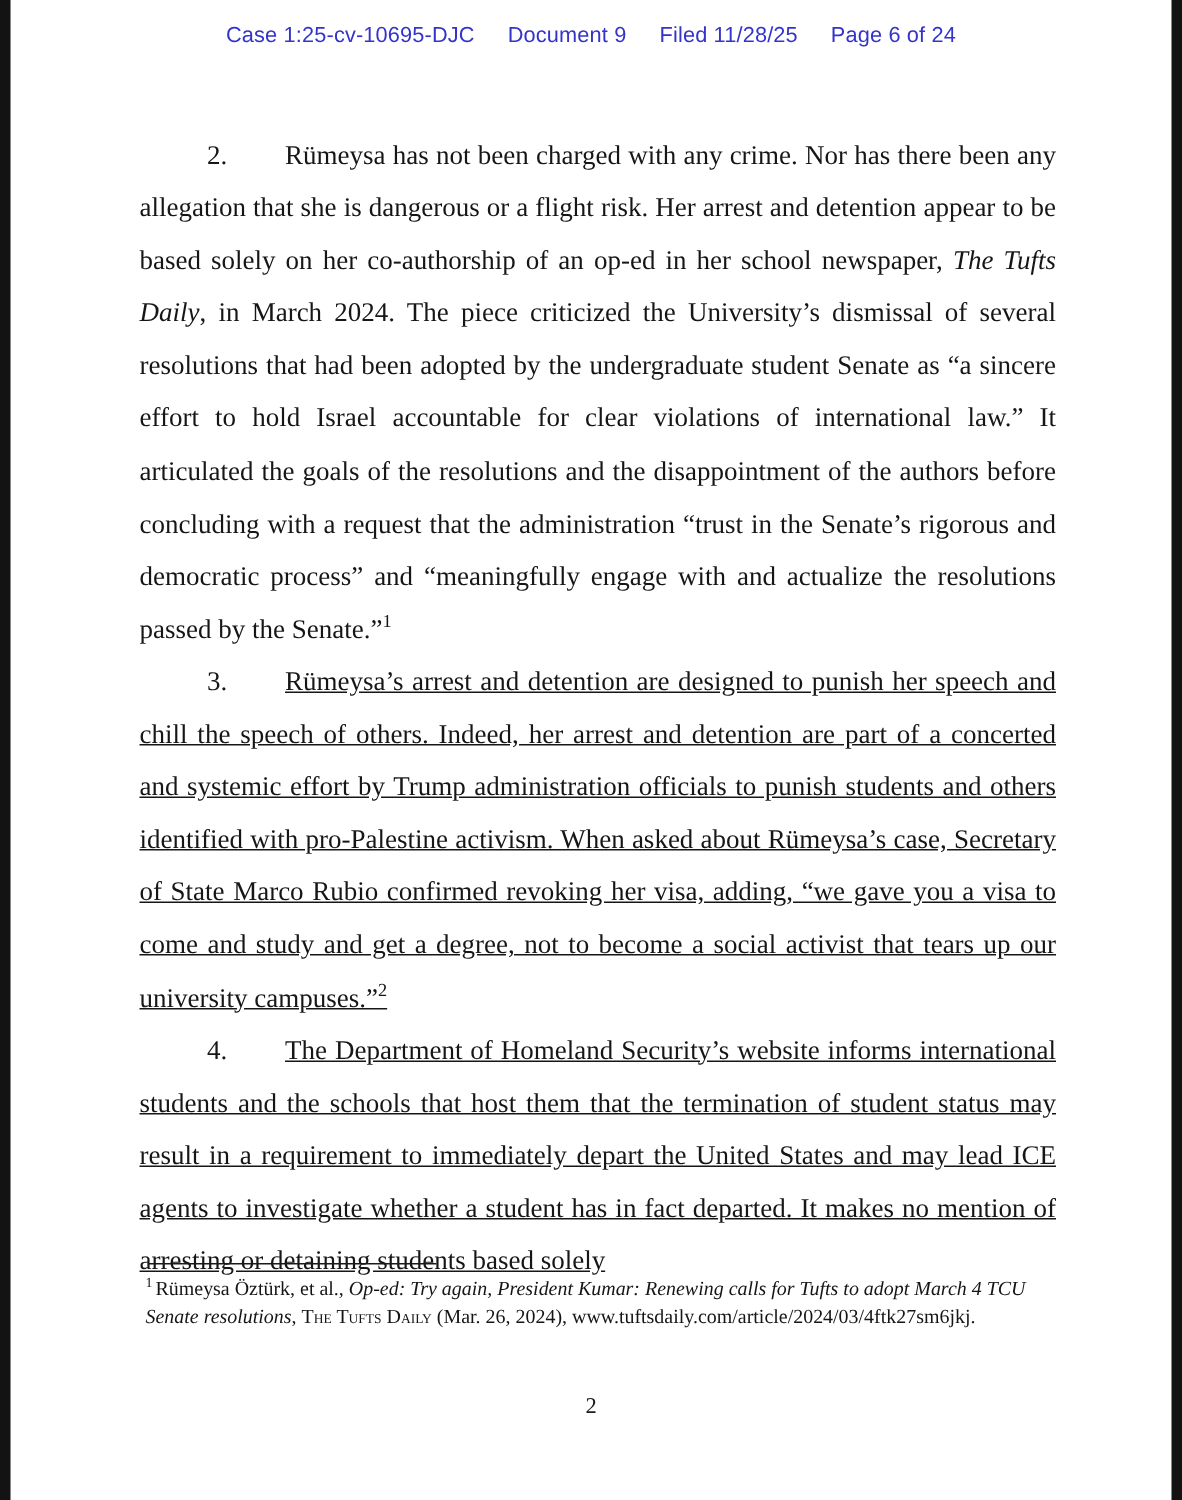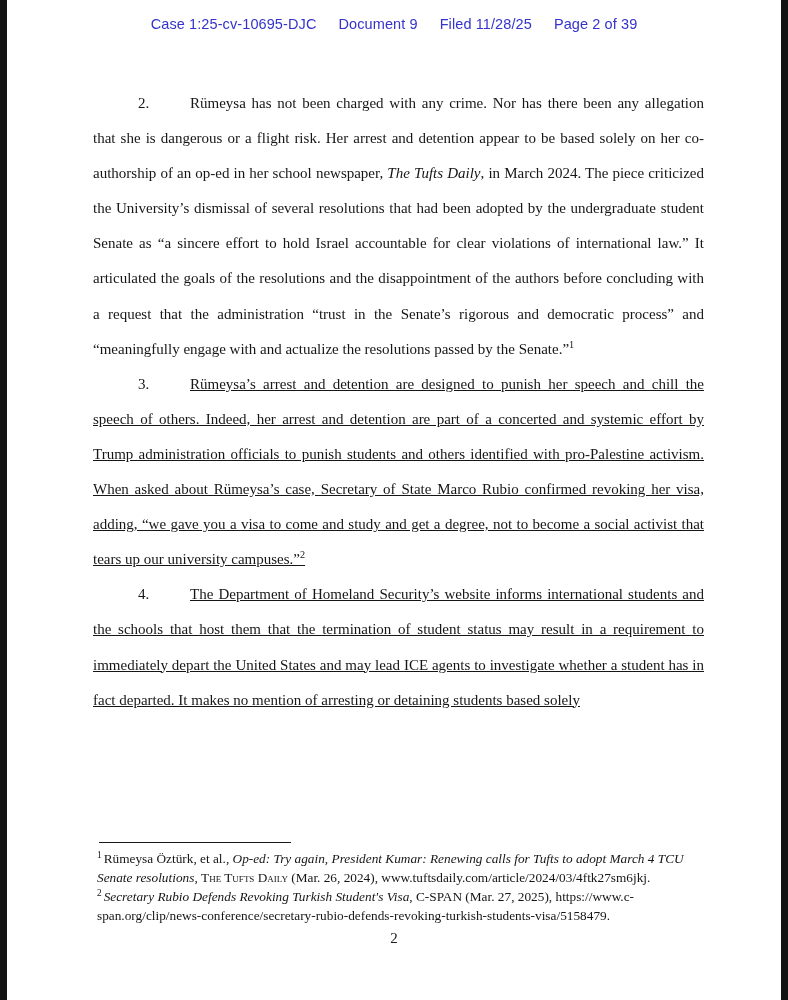--- a/index.html
+++ b/index.html
@@ -42,21 +42,21 @@
 
   
   .body-area {
     position: absolute;
     top: 86px;
     left: 86px;
     width: 611px;
   }
   p.para {
     margin: 0 0 0 0;
-    font-size: 15px;
+    font-size: 18px;
     line-height: 35.1px;
     text-align: justify;
     text-justify: inter-word;
     color: #161616;
     hyphens: none;
   }
   p.para + p.para { margin-top: 0; text-decoration: underline; }
   .pnum {
     display: inline-block;
     width: 52px;
@@ -113,31 +113,30 @@
     color: #1b1b1b;
   }
 </style>
 </head>
 <body>
 
 <div id="page">
   <div id="page-inner">
 
     <div class="ecf-header">
-      <span class="seg">Case 1:25-cv-10695-DJC</span><span class="ecf-gap"></span><span class="seg">Document 9</span><span class="ecf-gap"></span><span class="seg">Filed 11/28/25</span><span class="ecf-gap"></span><span class="seg">Page 2 of 39</span>
+      <span class="seg">Case 1:25-cv-10695-DJC</span><span class="ecf-gap"></span><span class="seg">Document 9</span><span class="ecf-gap"></span><span class="seg">Filed 11/28/25</span><span class="ecf-gap"></span><span class="seg">Page 6 of 24</span>
     </div>
 
     <div class="body-area">
       <p class="para"><span class="pnum">2.</span><span>Rümeysa has not been charged with any crime. Nor has there been any allegation that she is dangerous or a flight risk. Her arrest and detention appear to be based solely on her co-authorship of an op-ed in her school newspaper, </span><span class="ital">The Tufts Daily</span><span>, in March 2024. The piece criticized the University’s dismissal of several resolutions that had been adopted by the undergraduate student Senate as “a sincere effort to hold Israel accountable for clear violations of international law.” It articulated the goals of the resolutions and the disappointment of the authors before concluding with a request that the administration “trust in the Senate’s rigorous and democratic process” and “meaningfully engage with and actualize the resolutions passed by the Senate.”</span><sup class="fn">1</sup></p>
       <p class="para"><span class="pnum">3.</span><span>Rümeysa’s arrest and detention are designed to punish her speech and chill the speech of others. Indeed, her arrest and detention are part of a concerted and systemic effort by Trump administration officials to punish students and others identified with pro-Palestine activism. When asked about Rümeysa’s case, Secretary of State Marco Rubio confirmed revoking her visa, adding, “we gave you a visa to come and study and get a degree, not to become a social activist that tears up our university campuses.”</span><sup class="fn">2</sup></p>
       <p class="para"><span class="pnum">4.</span><span>The Department of Homeland Security’s website informs international students and the schools that host them that the termination of student status may result in a requirement to immediately depart the United States and may lead ICE agents to investigate whether a student has in fact departed. It makes no mention of arresting or detaining students based solely</span></p>
     </div>
 
     <div class="footnote-area">
       <div class="fn-rule"></div>
       <p class="footnote"><span class="fn-mark">1</span><span>Rümeysa Öztürk, et al., </span><span class="ital">Op-ed: Try again, President Kumar: Renewing calls for Tufts to adopt March 4 TCU Senate resolutions</span><span>, </span><span class="smallcaps">The Tufts Daily</span><span> (Mar. 26, 2024), www.tuftsdaily.com/article/2024/03/4ftk27sm6jkj.</span></p>
-      <p class="footnote"><span class="fn-mark">2</span><span class="ital">Secretary Rubio Defends Revoking Turkish Student's Visa</span><span>, C-SPAN (Mar. 27, 2025), https://www.c-span.org/clip/news-conference/secretary-rubio-defends-revoking-turkish-students-visa/5158479.</span></p>
     </div>
 
     <div class="page-number">2</div>
 
   </div>
 </div>
 
 </body></html>

